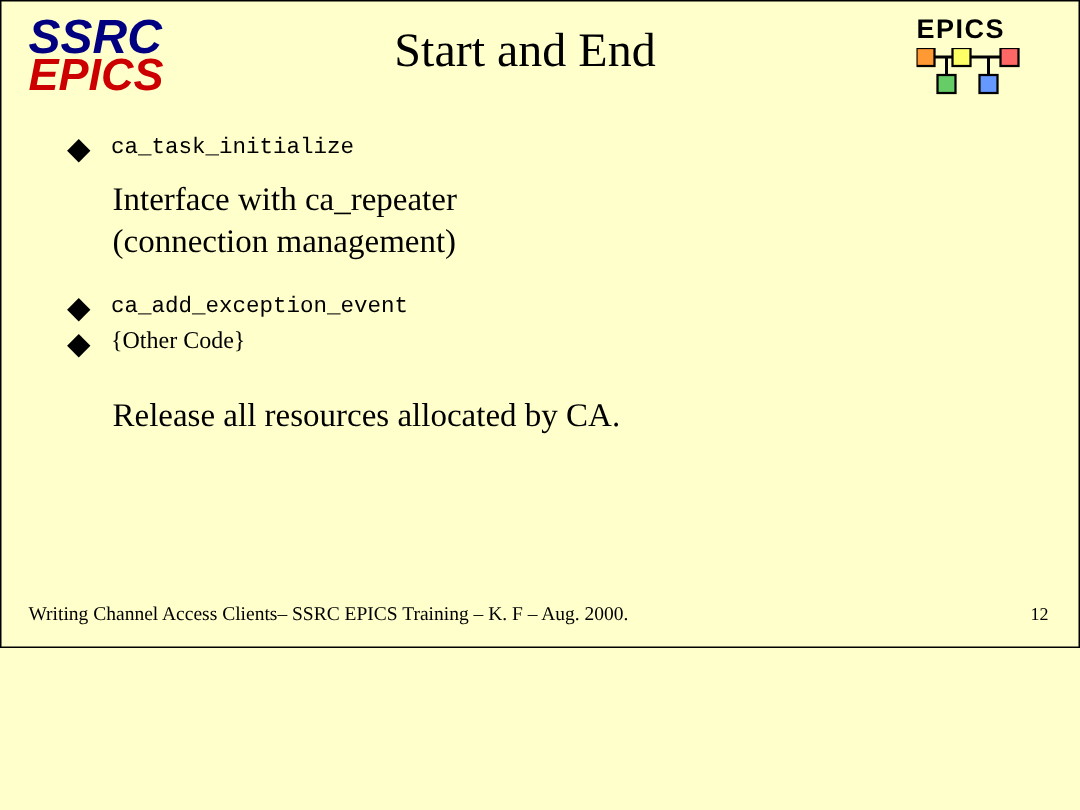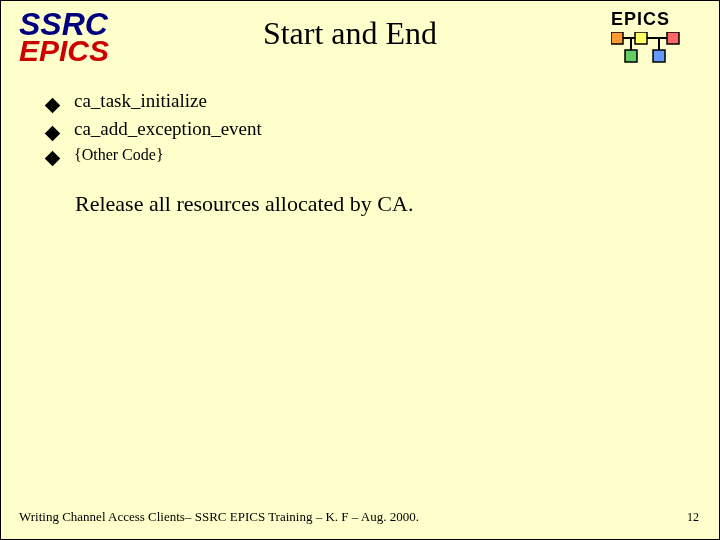--- a/index.html
+++ b/index.html
@@ -8,21 +8,21 @@
     width: 720px;
     height: 540px;
     overflow: hidden;
     font-family: "Times New Roman", Times, serif;
     background: #ffffcc;
     color: #000;
   }
   .slide {
     box-sizing: border-box;
     width: 720px;
-    height: 540px;
+    height: 432px;
     position: relative;
     border: 1px solid #000;
     padding: 8px 20px 10px 18px;
   }
   .header {
     display: flex;
     align-items: flex-start;
     justify-content: space-between;
   }
   .ssrc-block {
@@ -81,22 +81,22 @@
     width: 11px;
     height: 11px;
     background: #000;
     transform: rotate(45deg);
     margin-right: 16px;
     flex-shrink: 0;
     position: relative;
     top: 4px;
   }
   .code {
-    font-family: Liberation Serif, serif;
-    font-size: 19px;
+    font-family: Liberation Mono, monospace;
+    font-size: 15px;
   }
   .serif {
     font-family: "Times New Roman", Times, serif;
     font-size: 16px;
   }
   .desc {
     margin-left: 28px;
     font-size: 22px;
     margin-top: 12px;
     margin-bottom: 22px;
@@ -143,20 +143,24 @@
       </svg>
     </div>
   </div>
 
   <div class="body">
 
     <div class="bullet-row">
       <div class="diamond"></div>
       <span class="code">ca_task_initialize</span>
     </div>
+    <div class="desc">
+      <span>Interface with ca_repeater</span><br>
+      <span> (connection management)</span>
+    </div>
 
     <div class="bullet-row">
       <div class="diamond"></div>
       <span class="code">ca_add_exception_event</span>
     </div>
 
     <div class="bullet-row">
       <div class="diamond"></div>
       <span class="serif">{Other Code}</span>
     </div>

